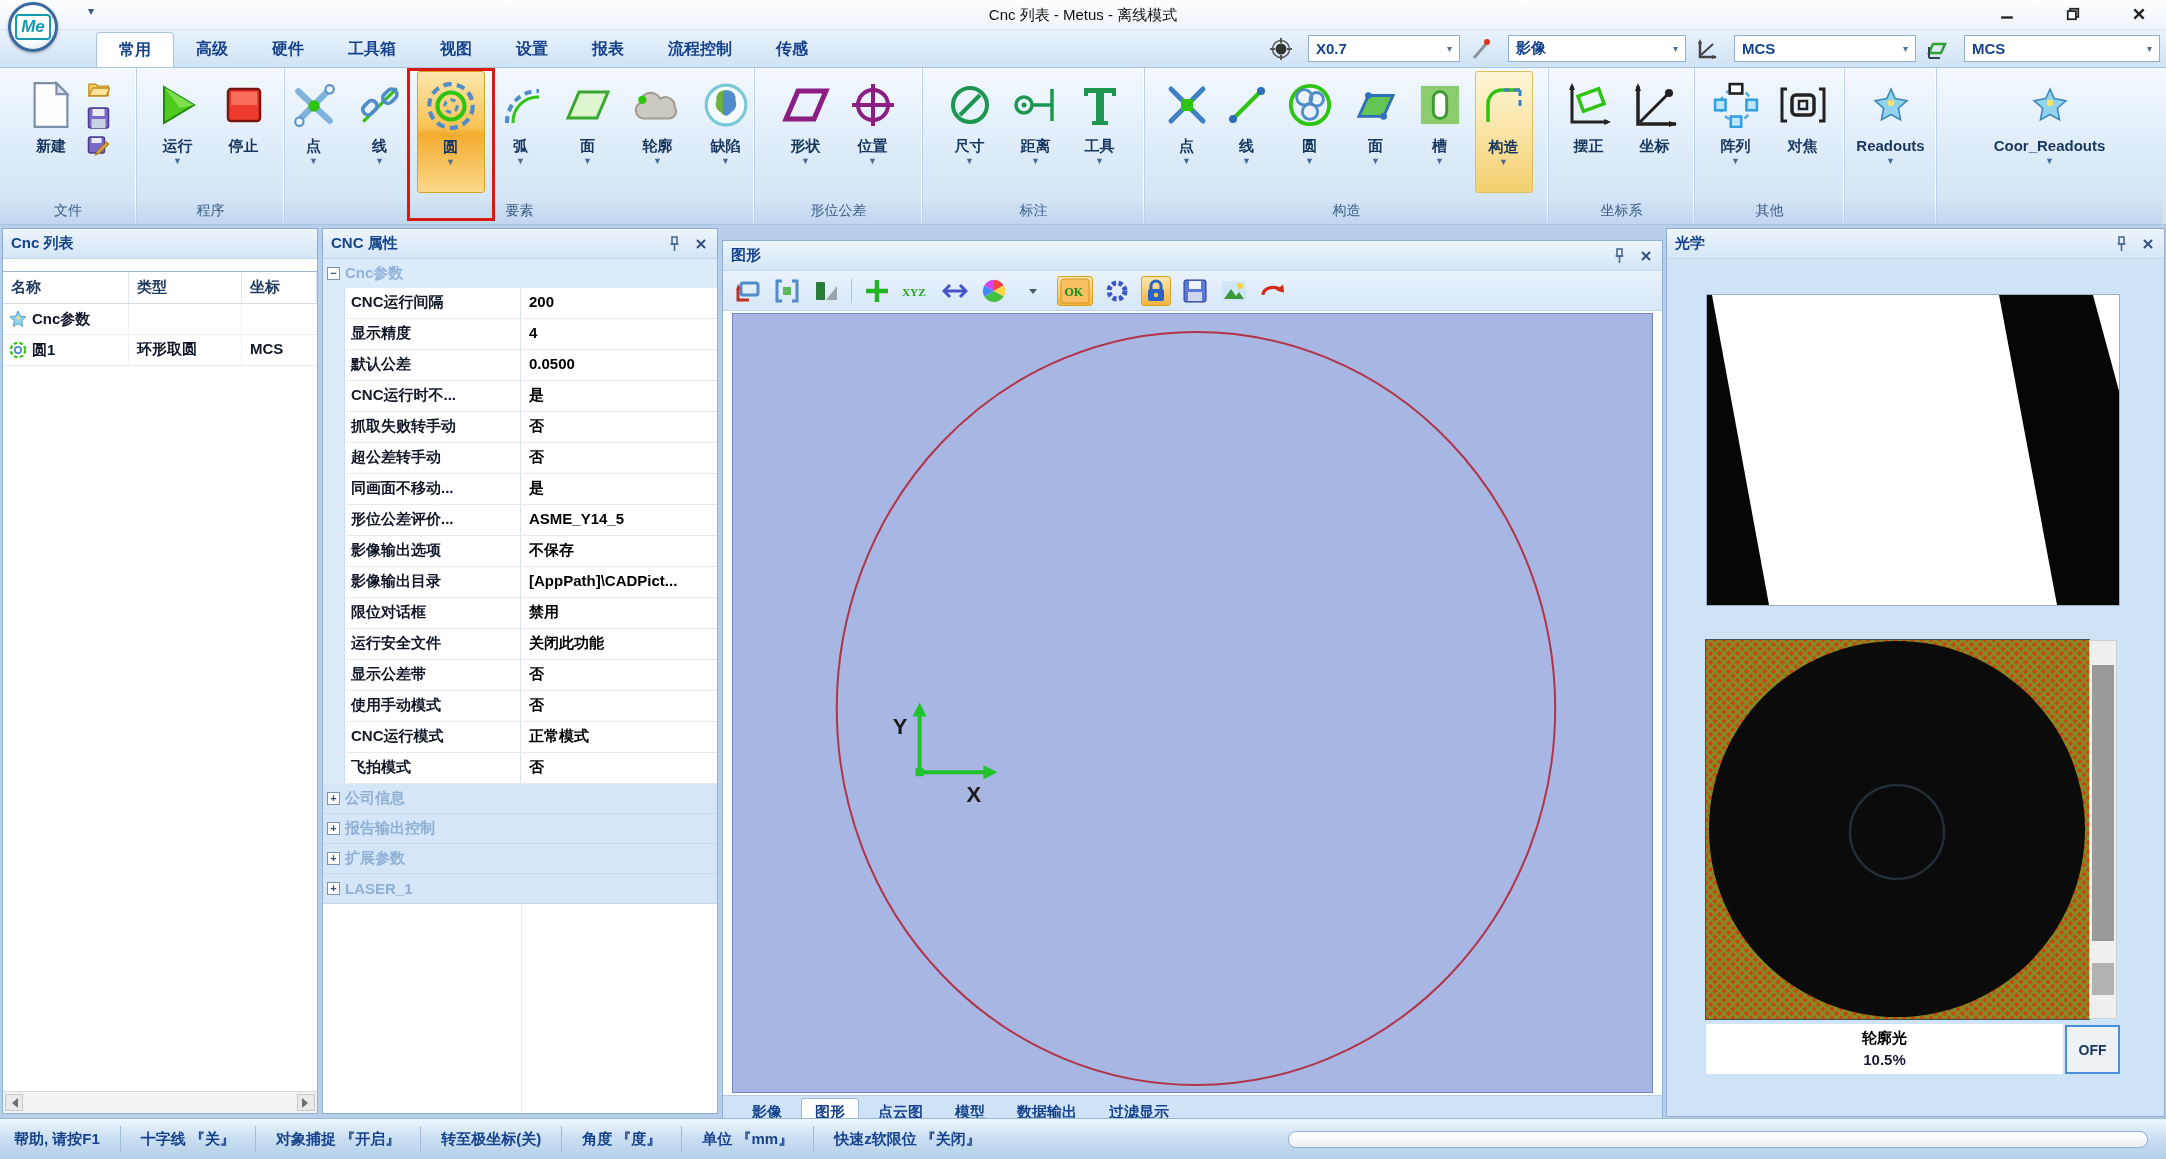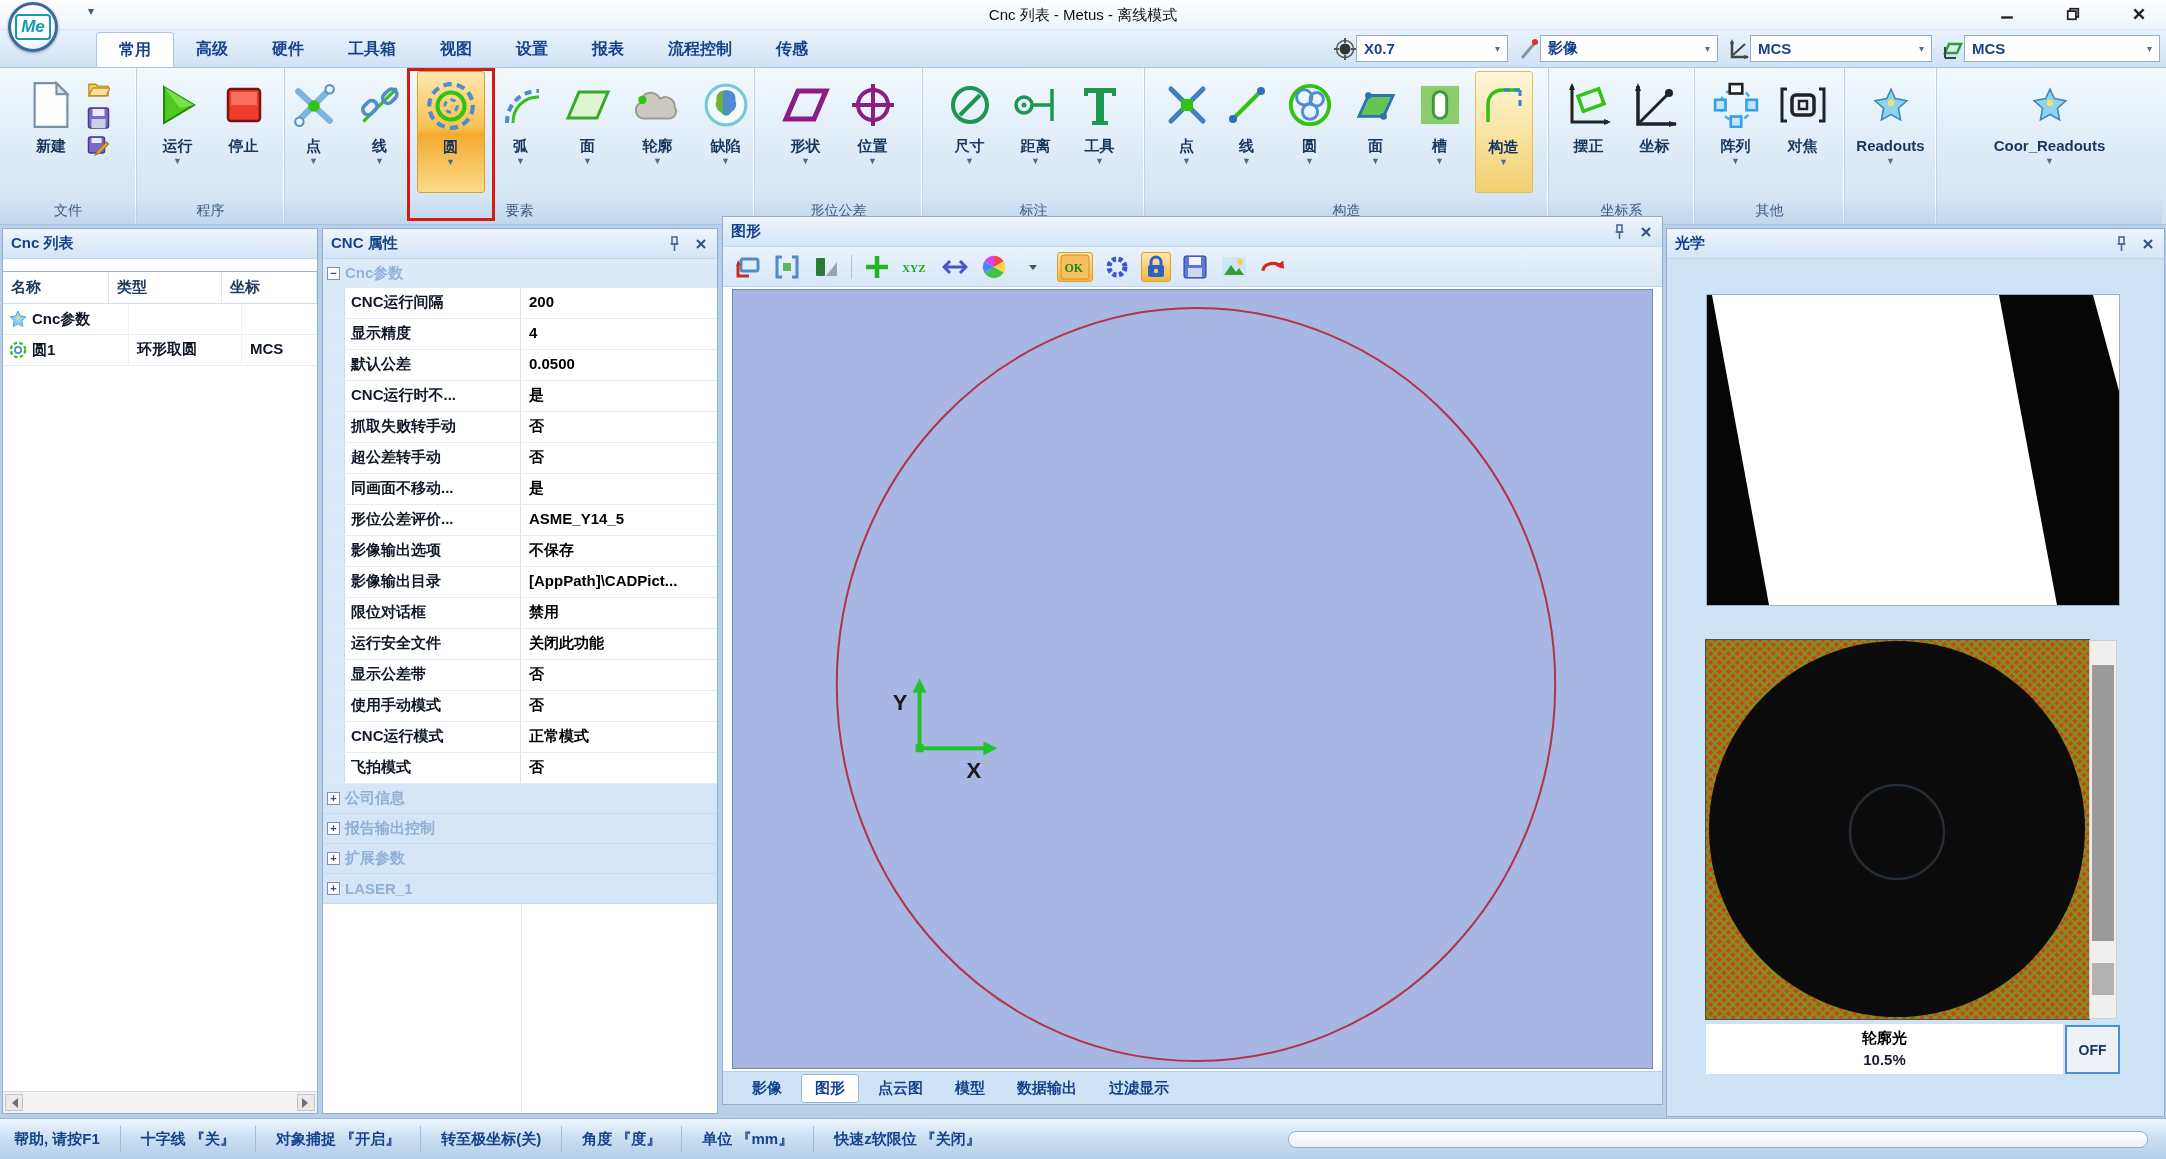--- a/index.html
+++ b/index.html
@@ -24,21 +24,21 @@
   .wb { width:30px; height:22px; display:flex; align-items:center; justify-content:center; }
 
   
   .tabrow { position:absolute; left:0; top:30px; width:2166px; height:38px;
             background:linear-gradient(#eaf3fc,#cfe2f5); border-bottom:1px solid #aac6e4;
             display:flex; align-items:flex-end; padding-left:96px; }
   .rtab { padding:7px 22px 6px; font-size:16px; font-weight:700; color:#15428b; white-space:nowrap; }
   .rtab.active { background:#fff; border:1px solid #aac6e4; border-bottom:none;
                  border-radius:4px 4px 0 0; }
   .combos { position:absolute; right:6px; top:35px; display:flex; gap:10px; align-items:center; z-index:6; }
-  .comboWrap { display:flex; align-items:center; gap:0; }
+  .comboWrap { display:flex; align-items:center; gap:16px; }
   .combo { height:27px; background:#fff; border:1px solid #8fb0d0; display:flex; align-items:center;
            padding:0 7px; font-size:15px; font-weight:600; color:#15428b; }
   .comboWrap:nth-child(1) .combo { width:152px; }
   .comboWrap:nth-child(2) .combo { width:178px; }
   .comboWrap:nth-child(3) .combo { width:182px; }
   .comboWrap:nth-child(4) .combo { width:196px; }
   .combo .cv { flex:1; }
   .caret { color:#52708e; font-size:10px; }
 
   
@@ -72,21 +72,21 @@
            display:flex; align-items:center; padding:0 8px; color:#15428b; font-weight:700; font-size:15px; }
   .phead .sp { flex:1; }
   .hicon { width:17px; height:17px; margin-left:9px; display:flex; align-items:center; justify-content:center; }
 
   
   #panel-cnclist { left:2px; top:228px; width:316px; height:886px; display:flex; flex-direction:column; }
   .lspacer { height:12px; background:#fff; }
   .lheader { display:flex; height:33px; border-top:1px solid #9db4cc; border-bottom:1px solid #d3dce8;
              font-size:15px; font-weight:700; color:#203a60; }
   .lheader div { padding:6px 8px; border-right:1px solid #e0e6ee; }
-  .lh1{width:106px}.lh2{width:113px}.lh3{flex:1;border-right:none}
+  .lh1{width:126px}.lh2{width:113px}.lh3{flex:1;border-right:none}
   .lrow { display:flex; height:31px; border-bottom:1px solid #e8edf4; font-size:15px; font-weight:600; color:#101828; }
   .lrow .c1 { width:126px; padding:4px 6px; display:flex; align-items:center; gap:5px; border-right:1px solid #eef2f7; }
   .lrow .c2 { width:113px; padding:5px 8px; border-right:1px solid #eef2f7; }
   .lrow .c3 { flex:1; padding:5px 8px; }
   .lbody { flex:1; }
   .hscroll { height:22px; background:#f3f3f3; border-top:1px solid #d8d8d8; display:flex;
              align-items:center; justify-content:space-between; padding:0 2px; }
   .sarr { width:18px; height:17px; background:#eaeaea; border:1px solid #c6c6c6; display:flex;
           align-items:center; justify-content:center; }
   .triL { width:0; height:0; border:5px solid transparent; border-right:6px solid #6f6f6f; margin-right:3px;}
@@ -103,21 +103,21 @@
   .gut { width:22px; background:#dcebfa; border-right:1px solid #cadcf0; }
   .pl { width:176px; padding:5px 6px; color:#101828; font-weight:700; border-right:1px solid #d9e1ec;
         overflow:hidden; white-space:nowrap; }
   .pv { flex:1; padding:5px 8px; color:#000; font-weight:600; overflow:hidden; white-space:nowrap; }
   .pcollapsed { display:flex; align-items:center; height:30px; background:#d4e6f7;
                 border-bottom:1px solid #c6daef; color:#8fb0d4; font-weight:700; font-size:15px; }
   .pfill { flex:1; background:#fff; position:relative; }
   .pfill::after { content:''; position:absolute; left:198px; top:0; bottom:0; width:1px; background:#e6ebf3; }
 
   
-  #panel-graphics { left:722px; top:216px; width:941px; height:889px; display:flex; flex-direction:column; }
+  #panel-graphics { left:722px; top:240px; width:941px; height:889px; display:flex; flex-direction:column; }
   .gtoolbar { height:40px; background:linear-gradient(#eaf3fc,#d6e7f7); display:flex; align-items:center;
               gap:9px; padding:0 10px; border-bottom:1px solid #bed3e8; }
   .tbtn { min-width:30px; height:30px; display:flex; align-items:center; justify-content:center; border-radius:3px; }
   .tbtn.hl { background:linear-gradient(#fde7ae,#f4b43e); border:1px solid #d8a426; }
   .tsep { width:1px; height:24px; background:#a8c2dc; margin:0 1px; }
   .gcanvas { flex:1; margin:2px 9px 0; background:#a7b6e2; border:1px solid #7487bd; position:relative; }
   .gcanvas svg.scene { position:absolute; inset:0; width:100%; height:100%; }
   .gtabs { height:33px; background:#cfe3f7; display:flex; align-items:center; gap:6px; padding:0 16px;
            margin-top:2px; border-top:1px solid #b6cde4; }
   .gtab { padding:4px 13px; font-size:15px; font-weight:700; color:#15428b; white-space:nowrap; }

